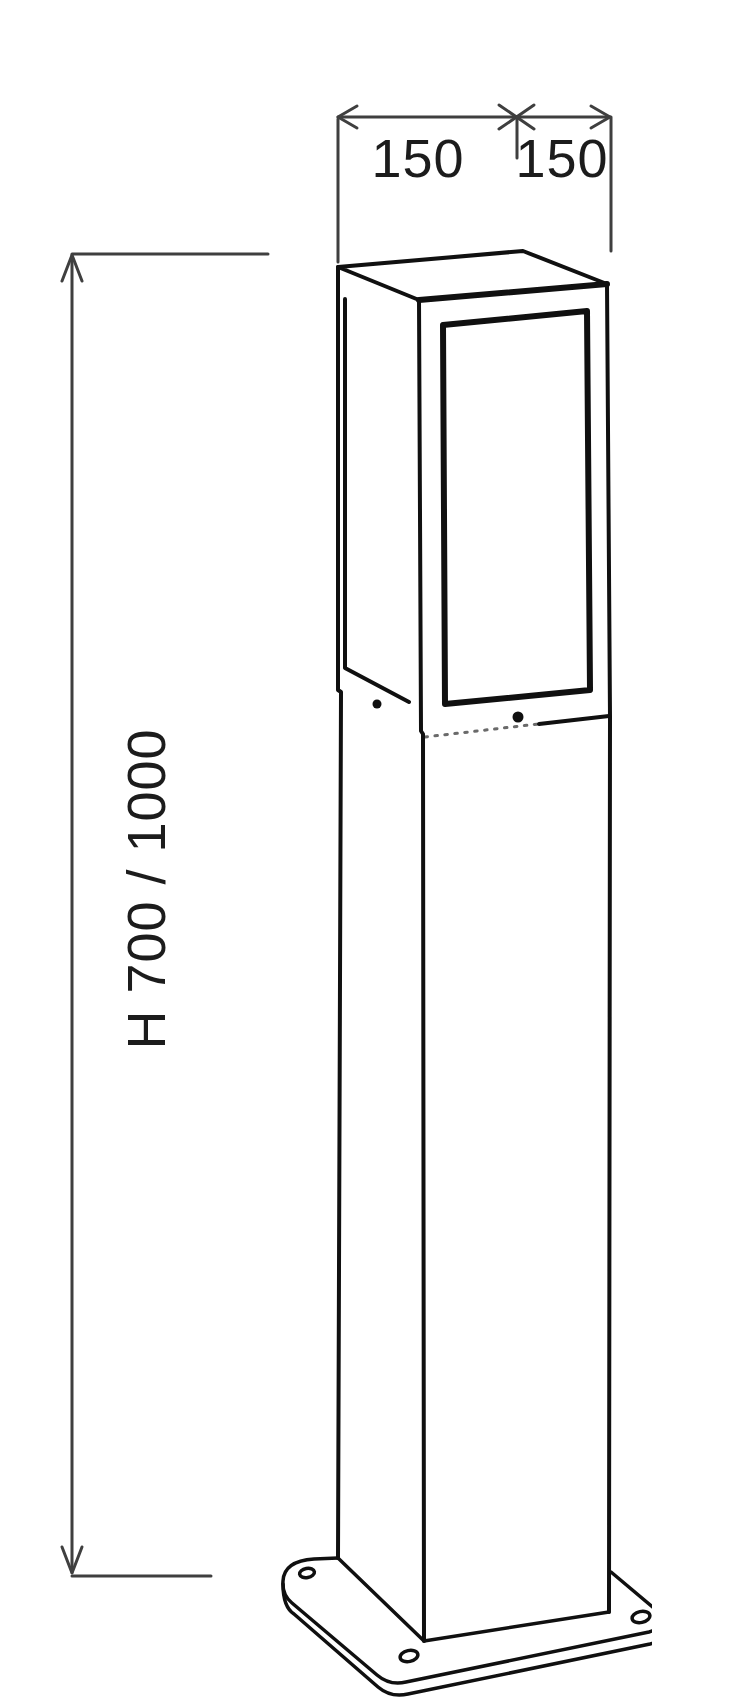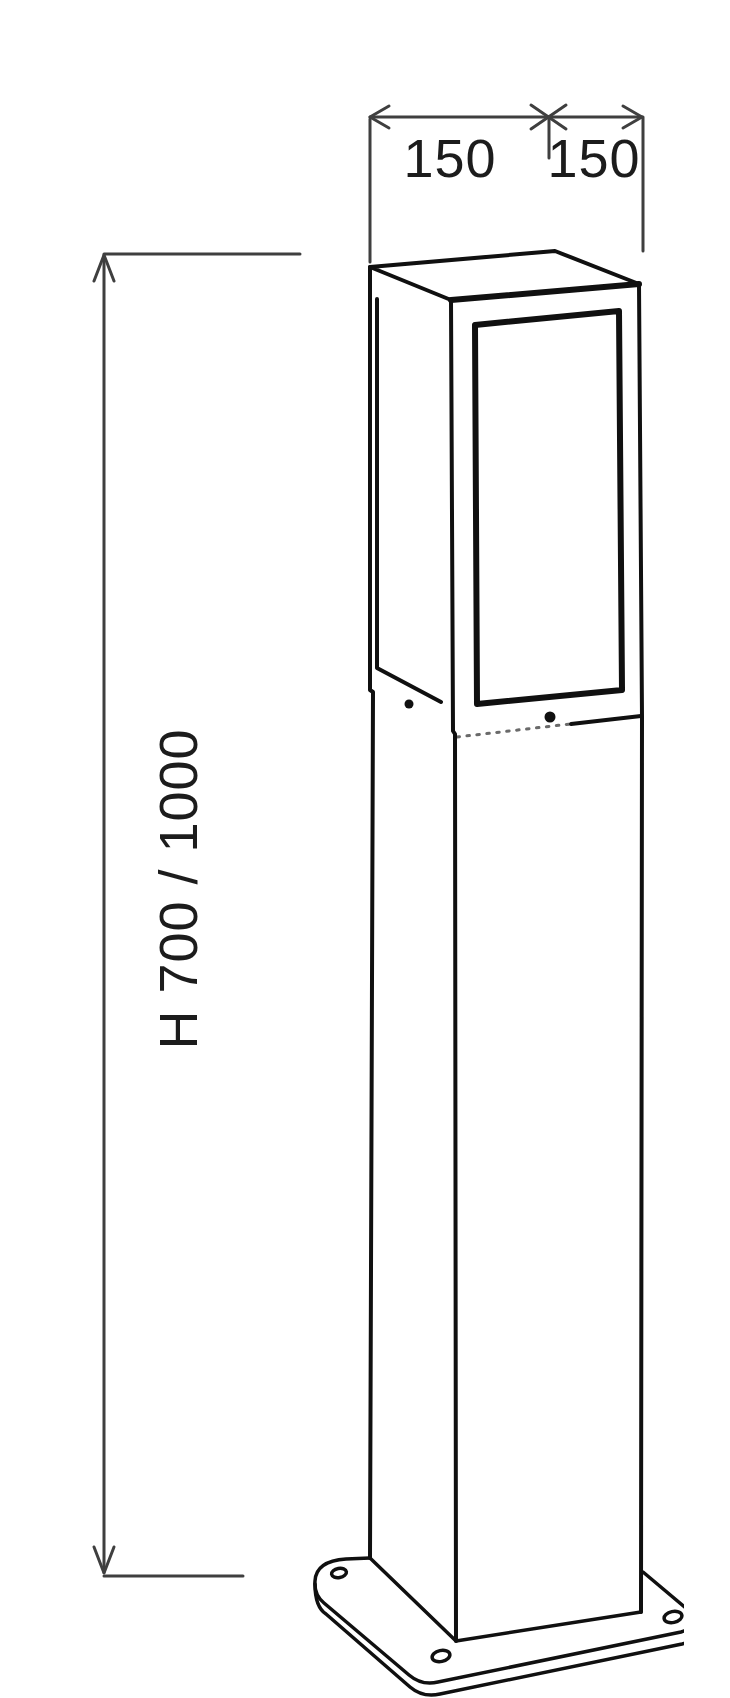--- a/index.html
+++ b/index.html
@@ -12,21 +12,20 @@
   html,body{margin:0;padding:0;}
   body{
     background:var(--color-background);
     font-family:"Liberation Sans", sans-serif;
   }
   .stage{
     width:652px;height:1698px;
     position:relative;
     background:var(--color-background);
     overflow:hidden;
-    padding-left:32px;
   }
   svg{display:block;}
   .outline{stroke:var(--color-outline);fill:none;stroke-linecap:round;stroke-linejoin:round;}
   .w3{stroke-width:3.5px;}
   .w4{stroke-width:4px;}
   .w6{stroke-width:6px;}
   .filldark{fill:var(--color-outline);stroke:none;}
   .dim{stroke:var(--color-dimension);fill:none;stroke-width:3px;stroke-linecap:round;}
   .dimtext{
     fill:var(--color-label);

